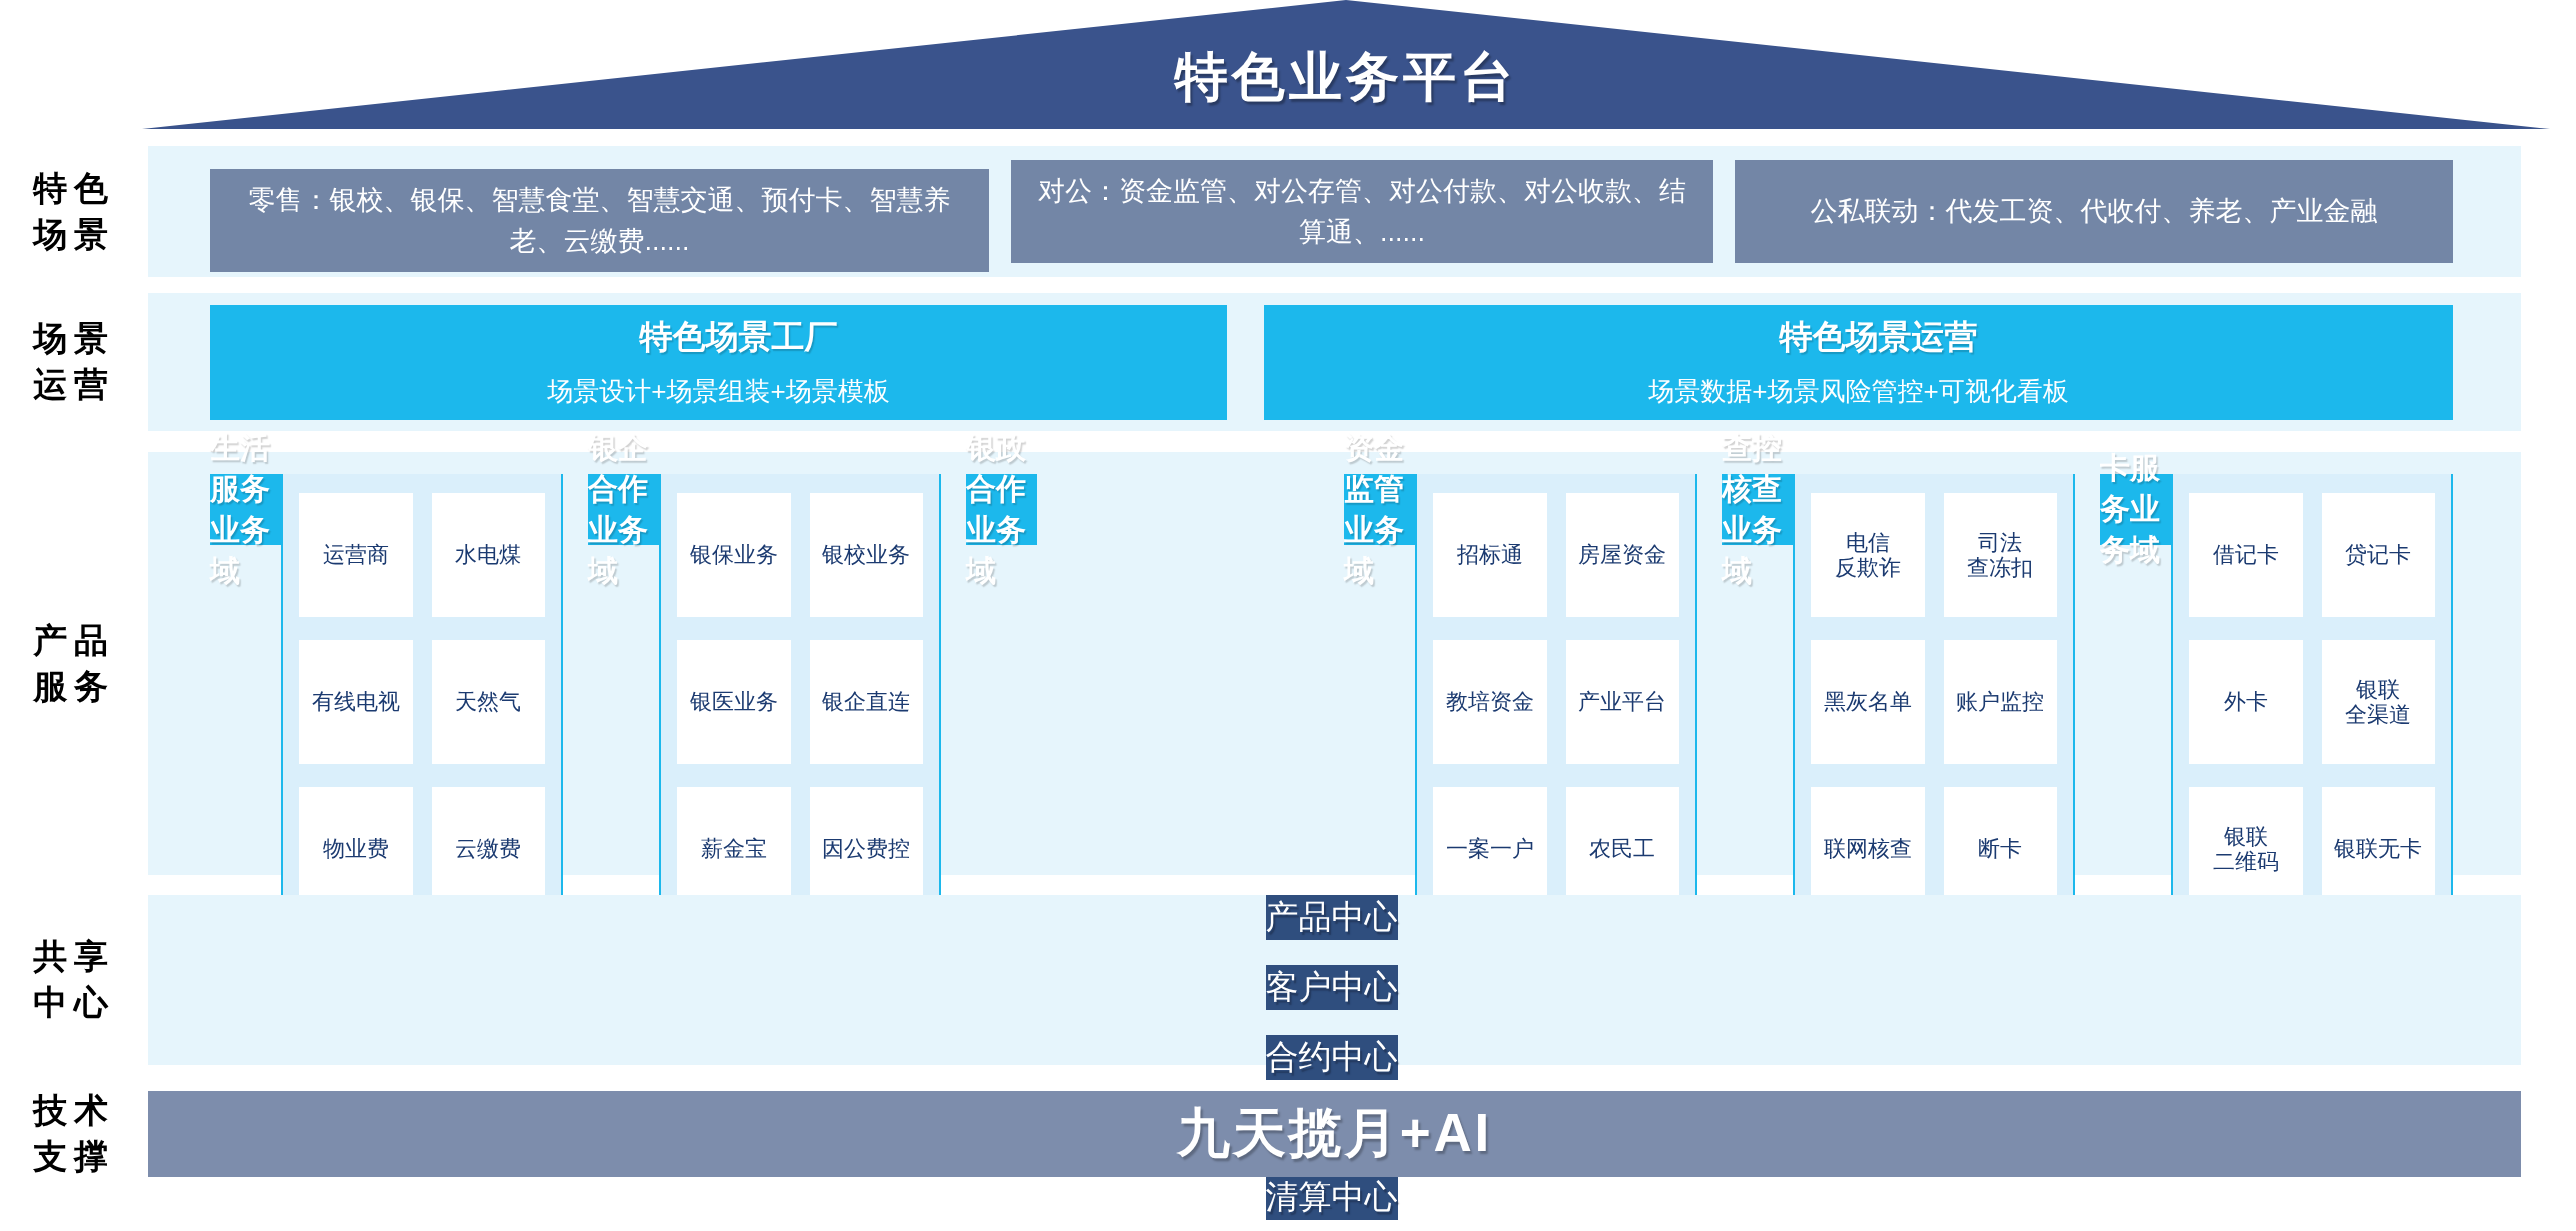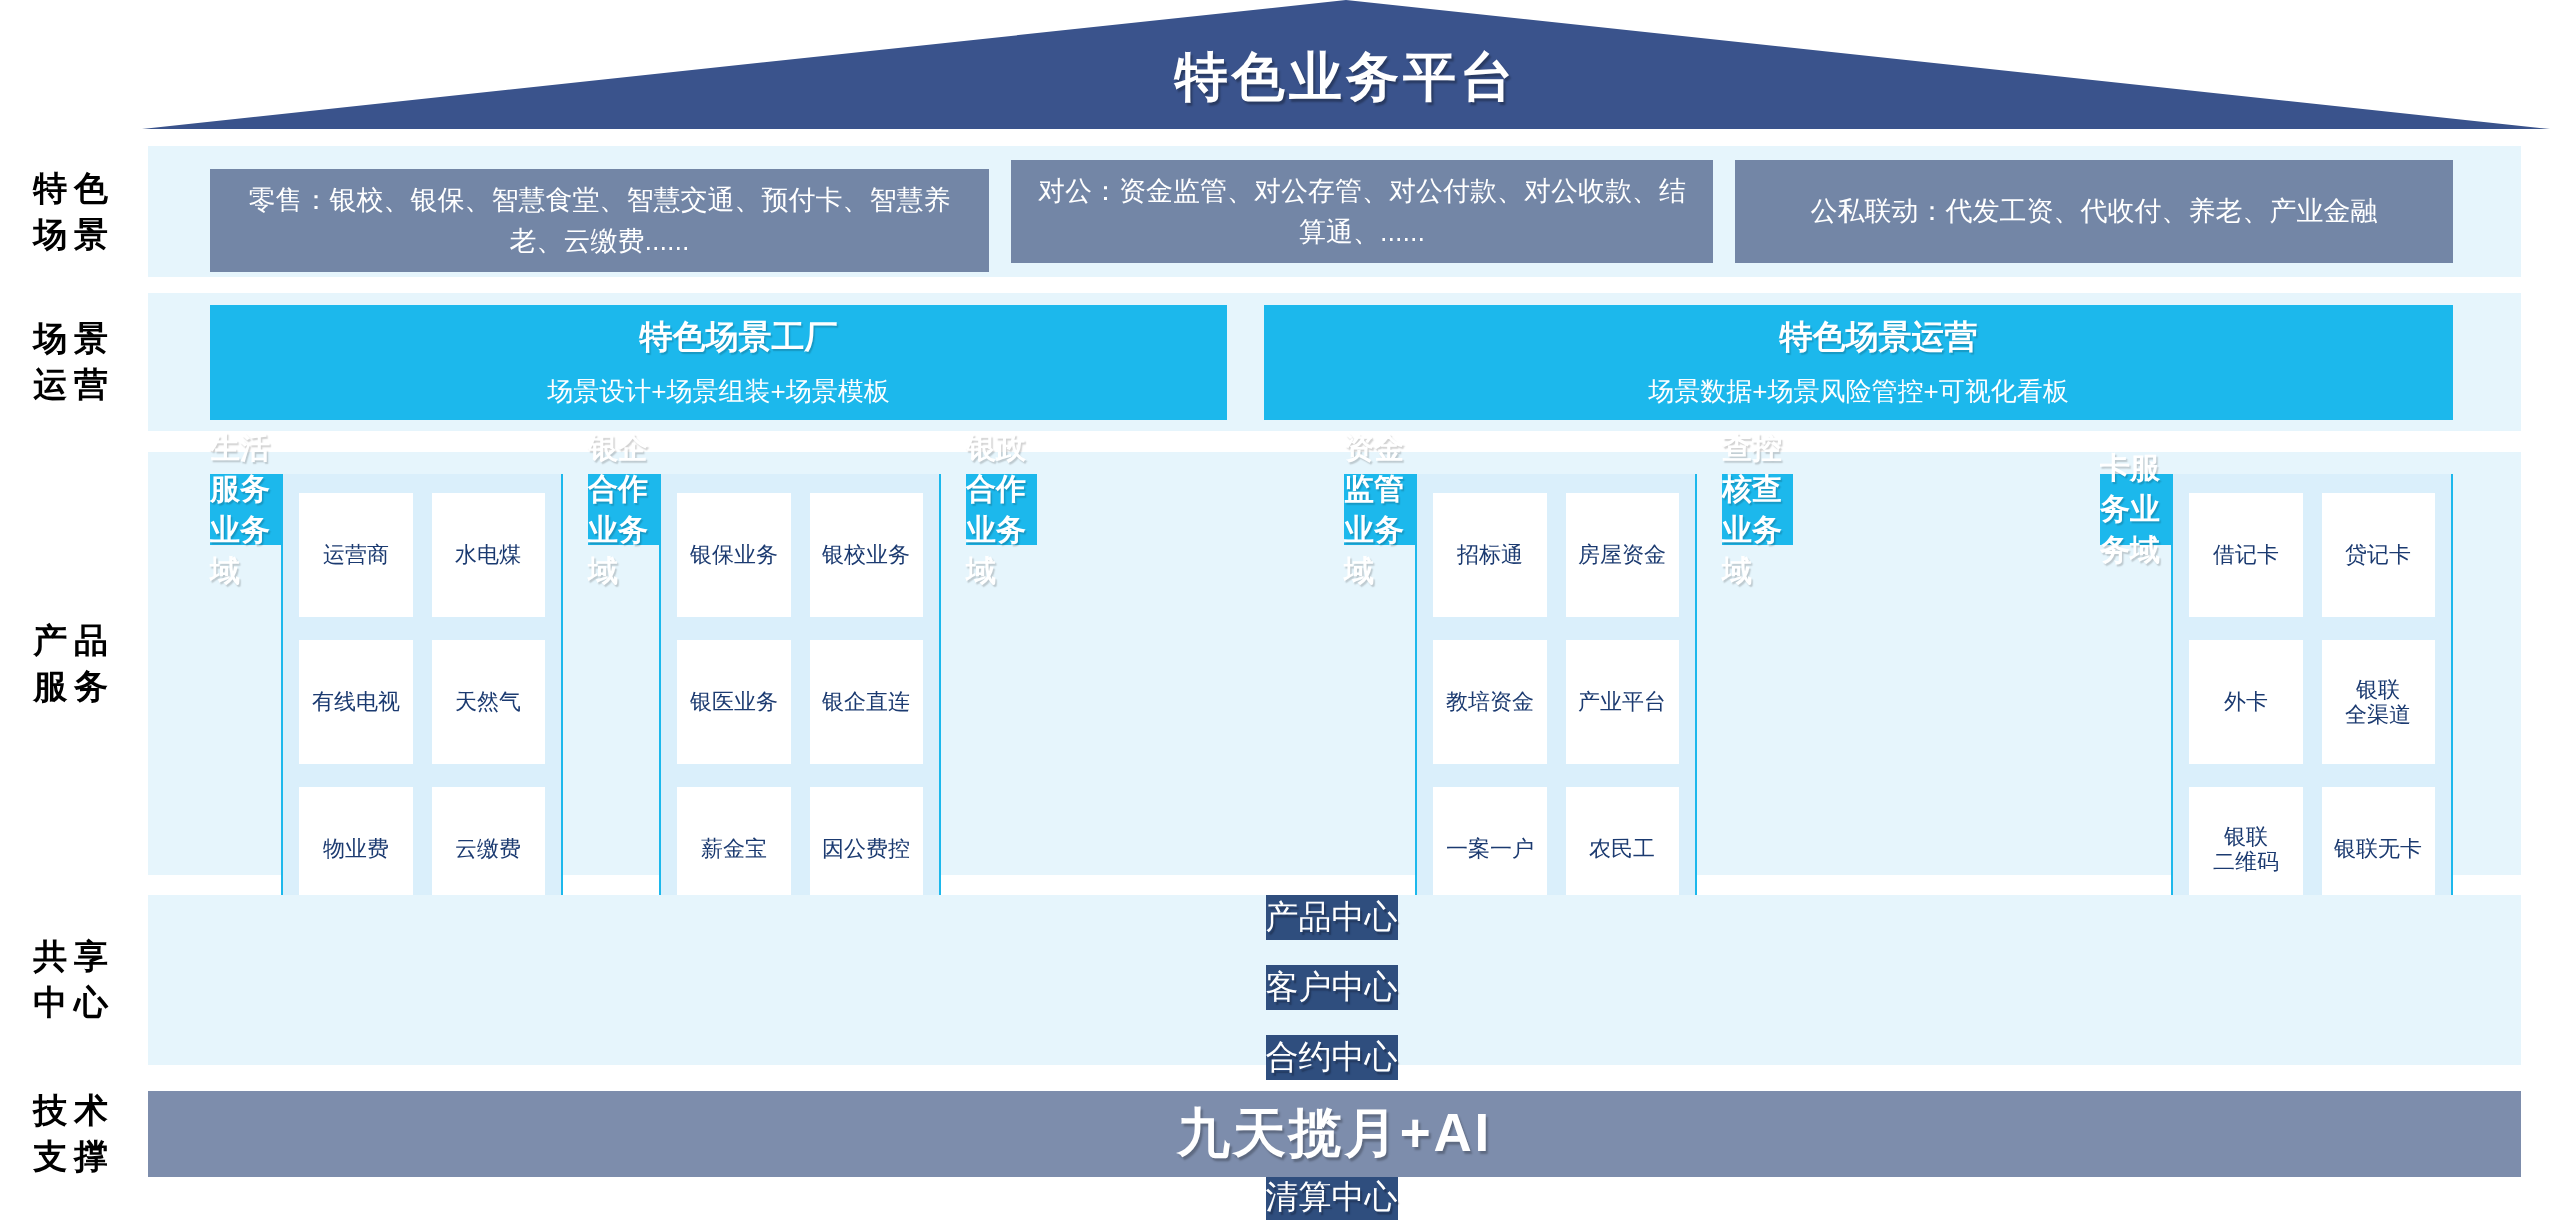--- a/index.html
+++ b/index.html
@@ -146,20 +146,30 @@
         <div class="cell">房屋资金</div>
         <div class="cell">教培资金</div>
         <div class="cell">产业平台</div>
         <div class="cell">一案一户</div>
         <div class="cell">农民工</div>
       </div>
     </div>
 
     <div class="col">
       <div class="col-header">查控核查业务域</div>
+      <div class="col-body">
+        <div class="cell">电信
+反欺诈</div>
+        <div class="cell">司法
+查冻扣</div>
+        <div class="cell">黑灰名单</div>
+        <div class="cell">账户监控</div>
+        <div class="cell">联网核查</div>
+        <div class="cell">断卡</div>
+      </div>
     </div>
 
     <div class="col">
       <div class="col-header">卡服务业务域</div>
       <div class="col-body">
         <div class="cell">借记卡</div>
         <div class="cell">贷记卡</div>
         <div class="cell">外卡</div>
         <div class="cell">银联
 全渠道</div>

